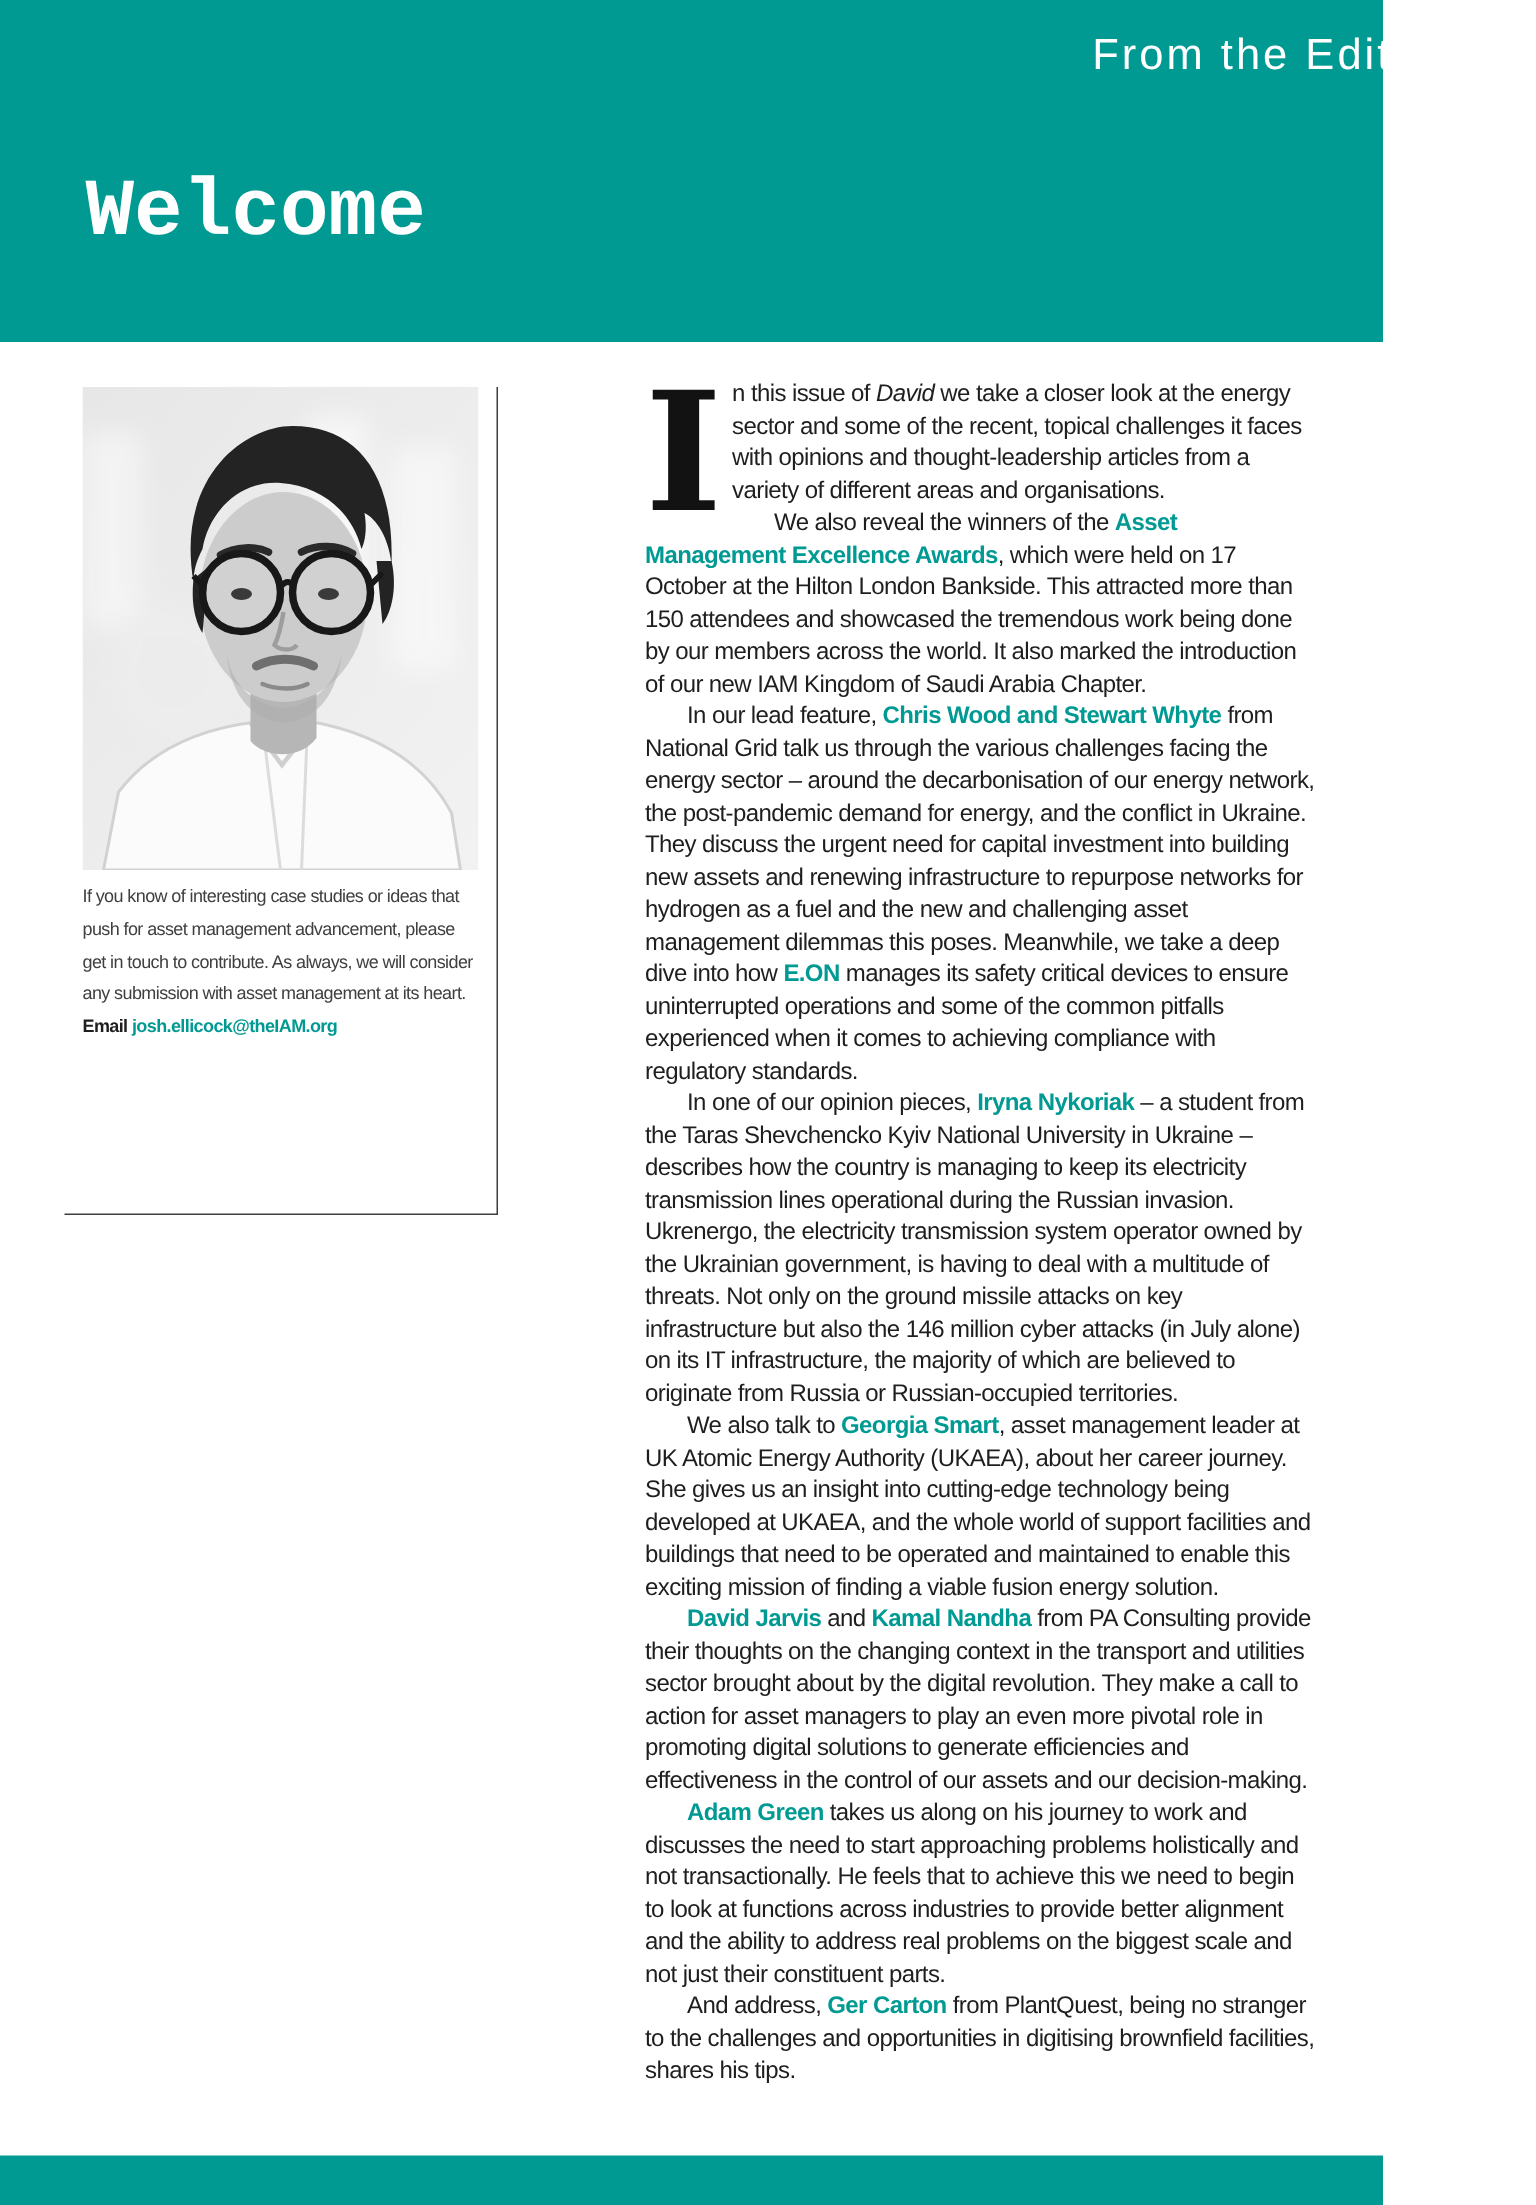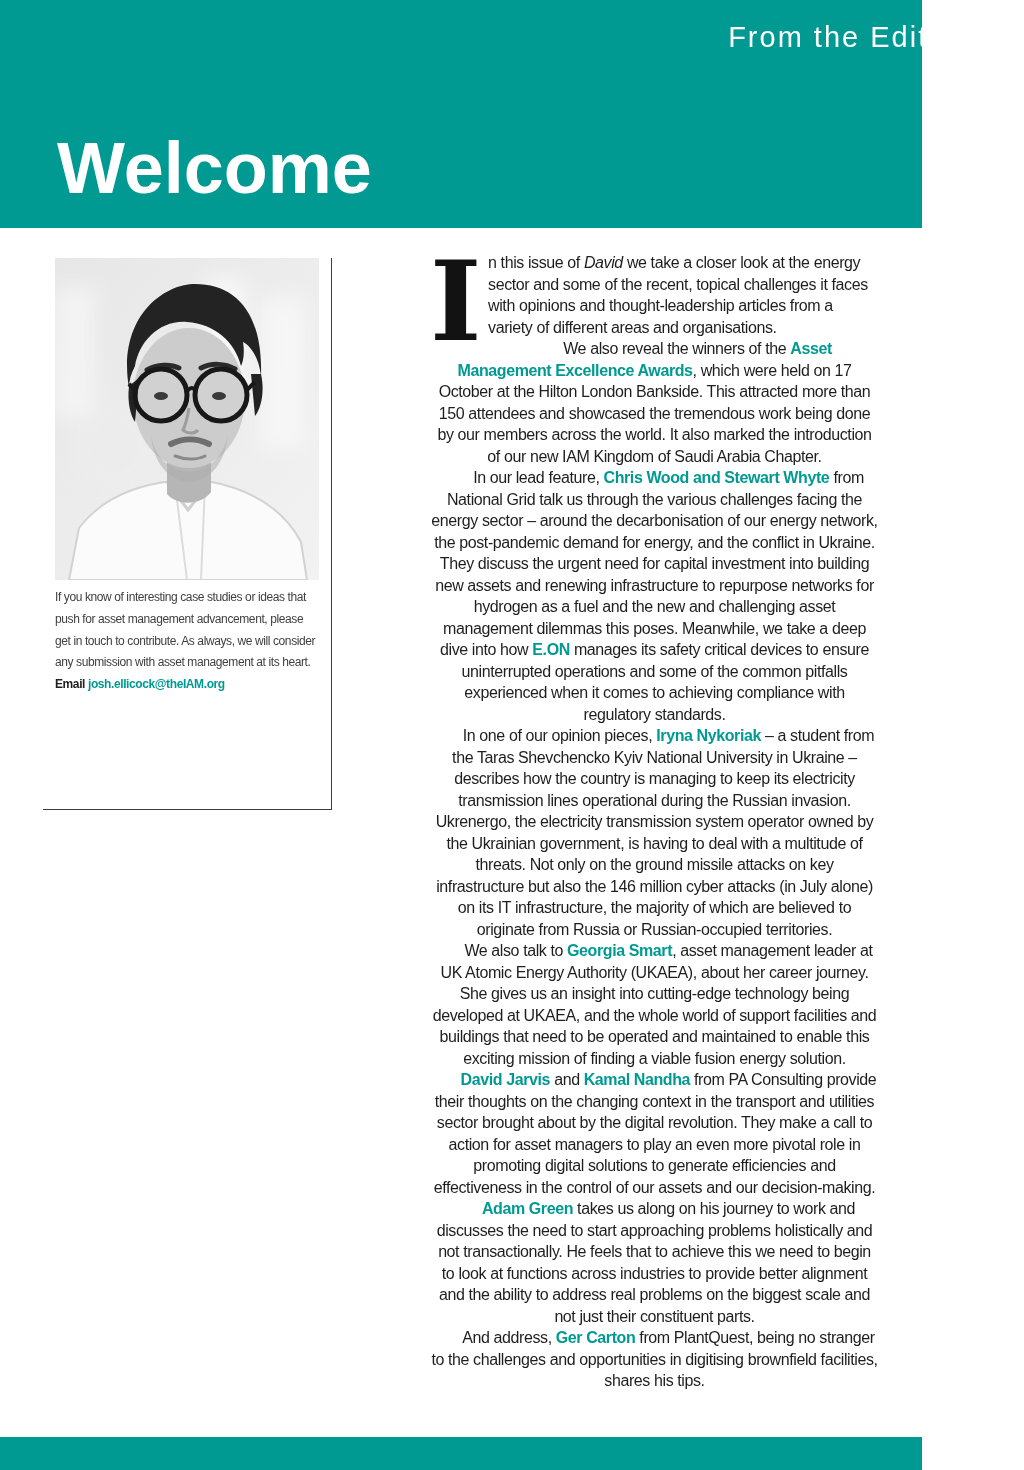--- a/index.html
+++ b/index.html
@@ -19,23 +19,23 @@
     position:absolute; top:21px; right:66px;
     font-family:"Liberation Sans", sans-serif;
     font-weight:300; font-size:29px; letter-spacing:2px;
     color:#ffffff; white-space:nowrap;
   }
   .corner-tab {
     position:absolute; top:23px; right:0; width:54px; height:43px;
     background:#ffffff;
   }
   .page-title {
-    position:absolute; left:57px; top:132px;
-    font-family:Liberation Sans, sans-serif;
-    font-weight:700; font-size:72px; line-height:1;
+    position:absolute; left:57px; top:116px;
+    font-family:Liberation Mono, monospace;
+    font-weight:700; font-size:54px; line-height:1;
     color:#ffffff; letter-spacing:0;
   }
   
   .sidebar { position:absolute; left:55px; top:258px; width:264px; }
   .portrait { width:264px; height:322px; display:block; }
   .sidebar-heading {
     margin-top:20px;
     font-family:"DejaVu Serif","Liberation Serif",serif;
     font-weight:700; font-size:33px; line-height:1.1;
     color:var(--teal,#009a93);
@@ -52,21 +52,21 @@
   }
   .v-rule { position:absolute; left:331px; top:258px; width:1px; height:552px; background:#3d3d3d; }
   .h-rule { position:absolute; left:43px; top:809px; width:289px; height:1px; background:#3d3d3d; }
   
   .article {
     position:absolute; left:430px; top:252px; width:449px;
     font-size:16px; line-height:21.5px; letter-spacing:-0.4px;
     color:#1e1e1e; text-align:left;
   }
   .article p { margin:0; }
-  .article p.indent { text-indent:28px;text-align:center; }
+  .article p.indent { text-indent:28px; }
   .dropcap {
     float:left;
     font-family:"DejaVu Serif","Liberation Serif",serif;
     font-weight:700; font-size:110px; line-height:88px;
     padding:6px 7px 4px 0; color:#121212;
   }
   .accent { color:var(--teal,#009a93); font-weight:700; }
   .italic { font-style:italic; }
   
   .footer-bar {

